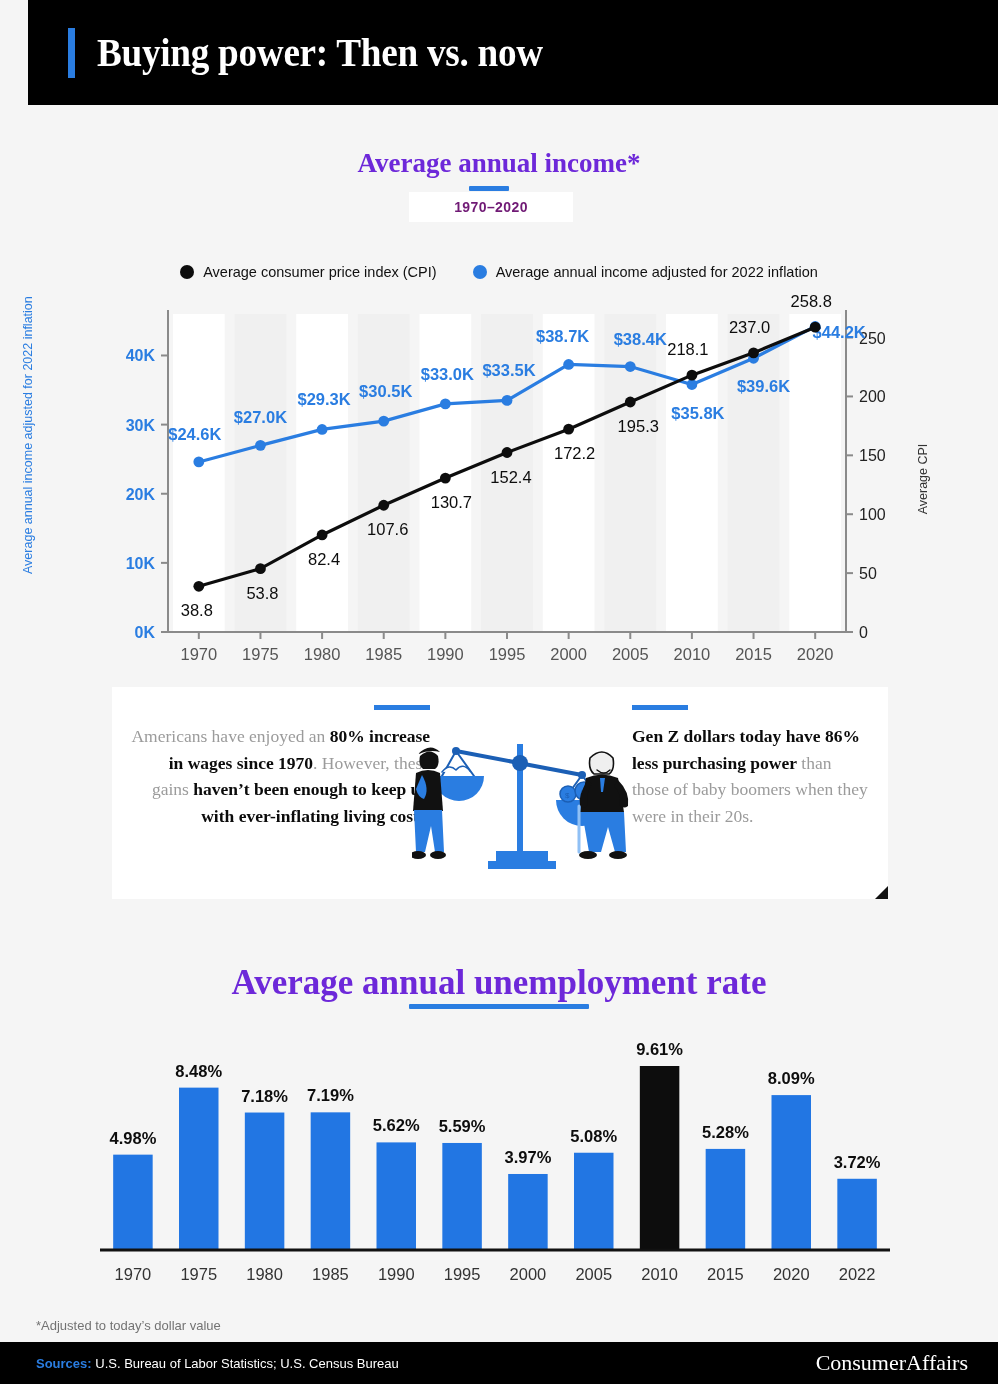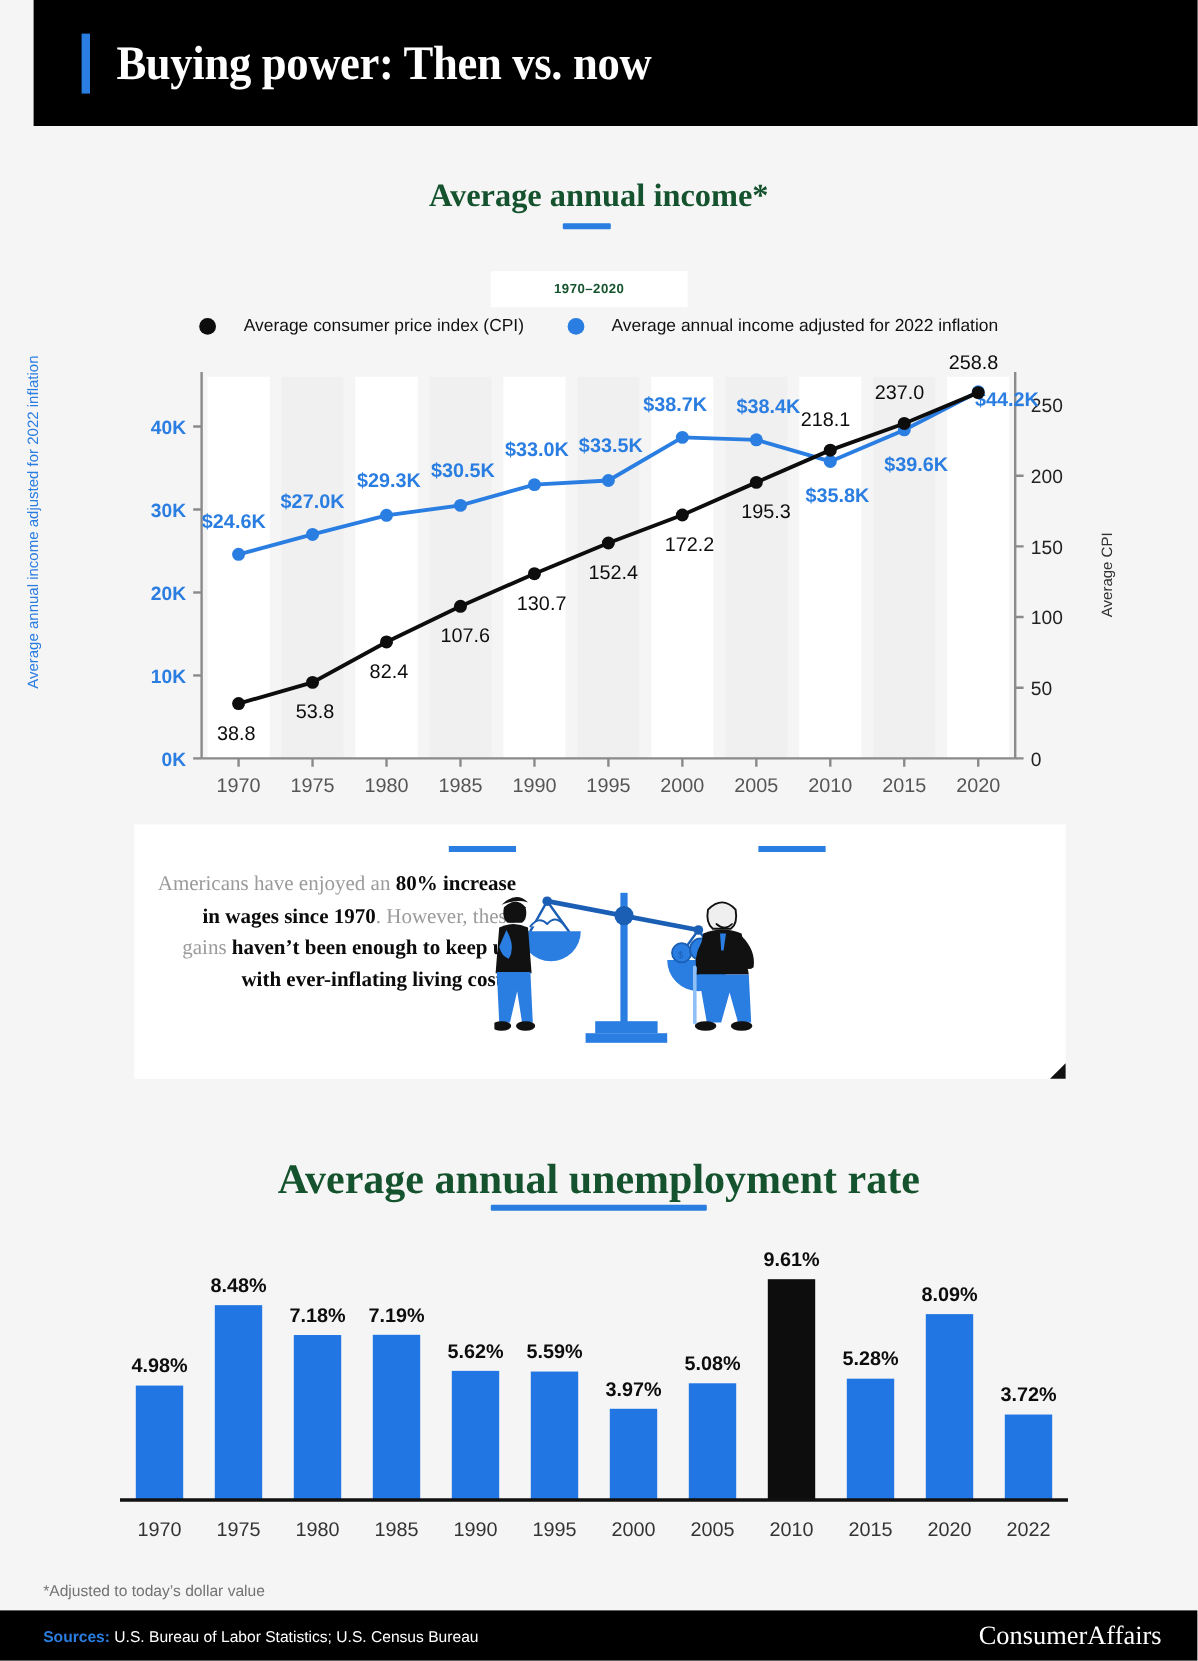--- a/index.html
+++ b/index.html
@@ -30,42 +30,42 @@
     transform: scaleX(0.93);
     transform-origin: left center;
     white-space: nowrap;
   }
 
   
   .sec-title {
     text-align: center;
     font-family: "Liberation Serif", serif;
     font-weight: bold;
-    color: #14532d;
+    color: #6d28d9;
   }
   .rule {
     background: #2a7de1; height: 5px; margin: 0 auto; border-radius: 1px;
   }
 
   #income-title { position: absolute; left: 0; top: 148px; width: 998px; font-size: 27px; }
   #income-rule  { position: absolute; left: 469px; top: 186px; width: 40px; }
   #income-range {
-    position: absolute; left: 409px; top: 226px; width: 164px; height: 30px;
-    background: #fff; color: #14532d; font-weight: bold; font-size: 11px;
+    position: absolute; left: 409px; top: 192px; width: 164px; height: 30px;
+    background: #fff; color: #701a75; font-weight: bold; font-size: 14px;
     display: flex; align-items: center; justify-content: center;
     letter-spacing: 0.4px;
   }
 
   
   .legend {
     position: absolute; left: 0; top: 264px; width: 998px;
     display: flex; justify-content: center; align-items: center; gap: 36px;
     font-size: 14.5px; color: #111;
   }
-  .legend-item { display: flex; align-items: center; gap: 23px; }
+  .legend-item { display: flex; align-items: center; gap: 9px; }
   .legend-dot { width: 14px; height: 14px; border-radius: 50%; flex: none; }
 
   
   #line-chart {
     position: absolute; left: 0; top: 292px; width: 998px; height: 380px;
   }
   .axis-title {
     position: absolute;
     font-size: 12.5px;
     white-space: nowrap;
@@ -269,20 +269,21 @@
     </svg>
 </div>
 
 <div id="mid-panel">
   <div class="mid-col" id="mid-left">
     <div class="mid-rule"></div>
     <div id="mid-left-text"><span>Americans have enjoyed an </span><b>80% increase in wages since 1970</b><span>. However, these gains </span><b>haven’t been enough to keep up with ever-inflating living costs</b><span>.</span></div>
   </div>
   <div class="mid-col" id="mid-right">
     <div class="mid-rule"></div>
+    <div id="mid-right-text"><b>Gen Z dollars today have 86% less purchasing power</b><span> than those of baby boomers when they were in their 20s.</span></div>
   </div>
   <div id="mid-corner"></div>
 </div>
 
 <svg id="illus" viewBox="0 0 220 155">
   <g stroke-linecap="round" stroke-linejoin="round" fill="none">
 
     <rect x="76" y="143" width="68" height="8" fill="#2a7de1"></rect>
     <rect x="84" y="133" width="52" height="10" fill="#2a7de1"></rect>
     <rect x="105" y="26" width="6" height="108" fill="#2a7de1"></rect>

